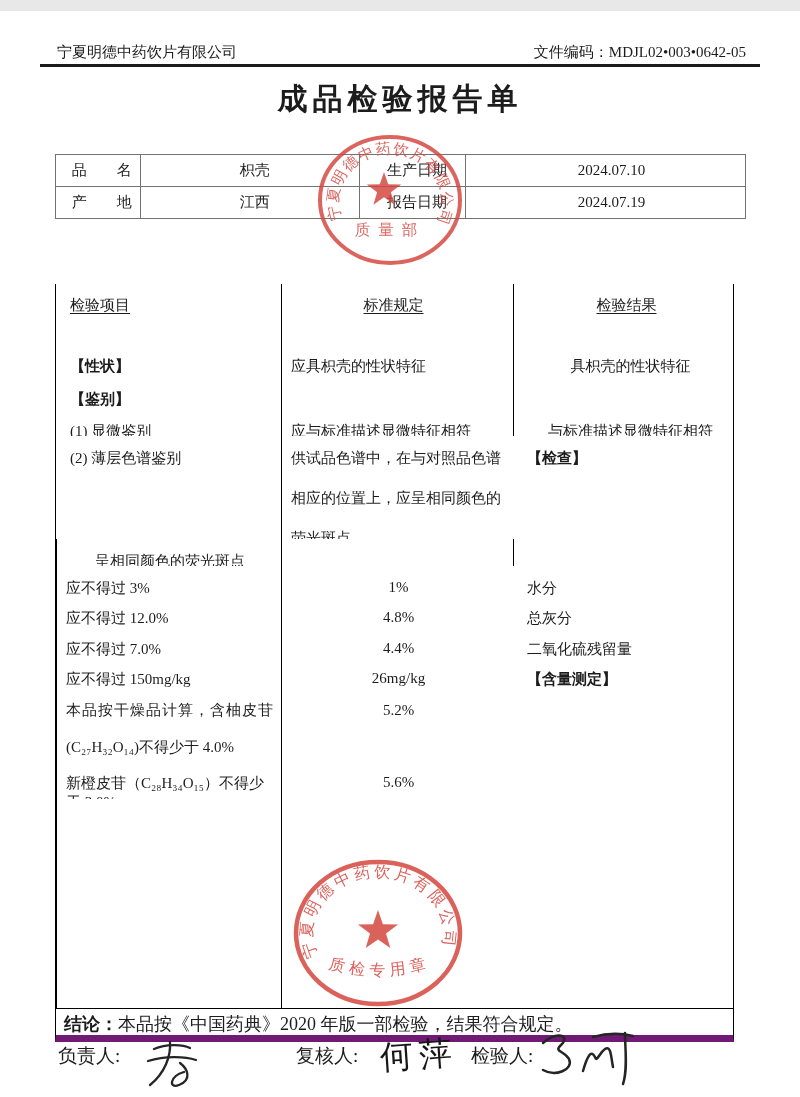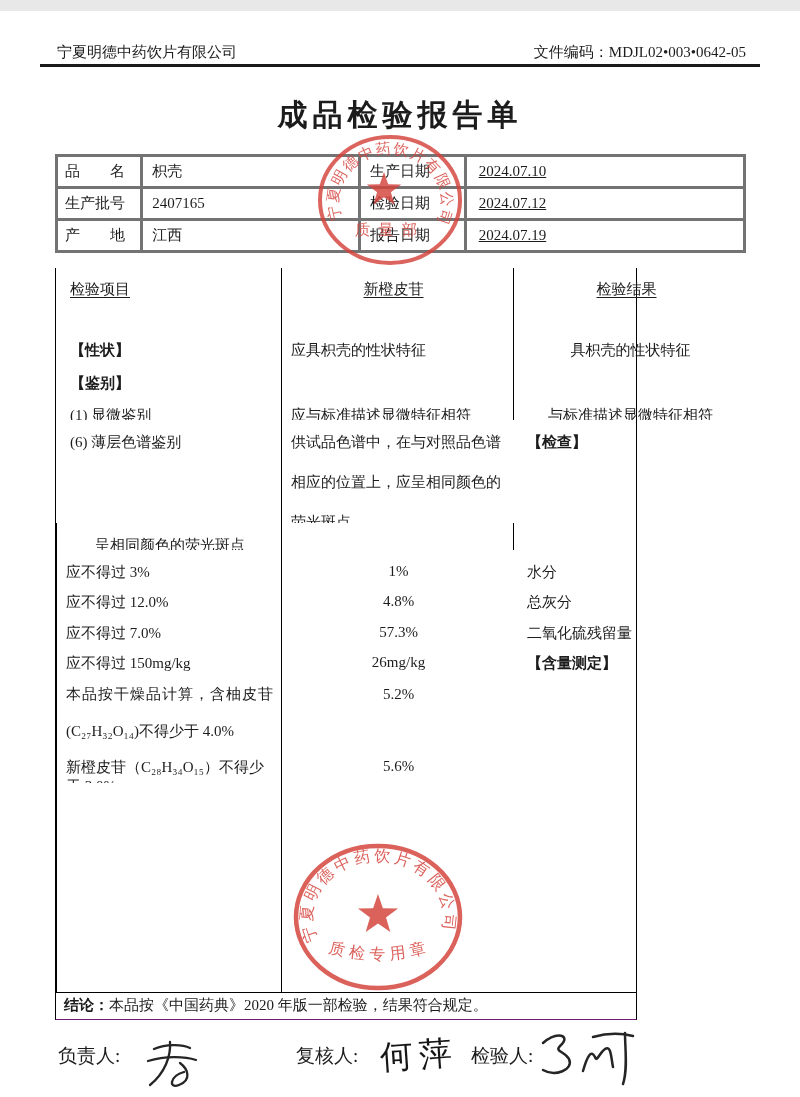--- a/index.html
+++ b/index.html
@@ -7,48 +7,48 @@
   .page {
     position:relative; width:800px; height:1097px; background:#ffffff;
     font-family:"Liberation Serif","DejaVu Serif",serif; color:#1c1c1c;
     overflow:hidden; margin:11px auto;
   }
   
   .hdr { position:absolute; top:32px; left:57px; width:689px;
          display:flex; justify-content:space-between; font-size:15px; }
   .rule { position:absolute; top:53px; left:40px; width:720px; height:3px; background:#1b1b1b; }
   
-  .title { position:absolute; top:84px; left:0; width:100%; text-align:center;
+  .title { position:absolute; top:68px; left:0; width:100%; text-align:center;
            font-size:30px; font-weight:bold; letter-spacing:5px; }
   
   table.info { position:absolute; top:143px; left:55px; width:691px;
                border-collapse:collapse; table-layout:fixed; font-size:15px; }
-  table.info td { border:3px solid #737373; height:32px; padding:0 0 0 9px; vertical-align:middle; }
+  table.info td { border:1px solid #737373; height:32px; padding:0 0 0 9px; vertical-align:middle;text-align:center; }
   table.info td.c1 { width:79px;  padding-left:7px; }
   table.info td.c2 { width:202px; }
   table.info td.c3 { width:98px;  }
-  table.info td.c4 { width:259px; padding-left:12px;text-decoration:underline; }
-  
-  .main { position:absolute; top:257px; left:55px; width:582px;
-          border:1px solid #000; border-top:none; border-bottom:1px solid #701a75; }
+  table.info td.c4 { width:259px; padding-left:12px; }
+  
+  .main { position:absolute; top:273px; left:55px; width:679px;
+          border:1px solid #000; border-top:none; border-bottom:7px solid #701a75; }
   .bodygrid { display:grid; height:724px;
               grid-template-columns:225px 232px 232px;
               grid-template-rows:60px 33px 32px 27px 103px 27px 30px 31px 30px 32px 72px 38px 1fr; }
   .cell { font-size:15px; padding-top:13px; overflow:hidden; }
   .ci { padding-left:14px; }
   .cs { border-left:1px solid #000; padding-left:9px; padding-right:8px; }
   .cr { border-left:1px solid #000; padding-left:8px; padding-right:6px;text-align:center; }
   .hd { padding-top:12px; }
   .hd span { text-decoration:underline; text-underline-offset:3px; }
   .hd.cs, .hd.cr { text-align:center; padding-left:0; }
   .bold { font-weight:bold; }
   .lh40 { line-height:40px; margin-top:-11px; }
   .lh37 { line-height:37px; margin-top:-10px; text-align:justify; }
   
-  .concl { border-top:1px solid #000; height:27px; font-size:15px;
+  .concl { border-top:1px solid #000; height:27px; font-size:18px;
            padding:3px 6px 0 8px; white-space:nowrap; }
   
   .sig-label { position:absolute; font-size:19px; }
   .sig-name  { position:absolute; font-size:33px; color:#161616;
                transform:rotate(-4deg); letter-spacing:6px; }
   svg.scribble { position:absolute; }
   
   .stamp { position:absolute; pointer-events:none; }
   .stamp text { font-family:"Liberation Serif","DejaVu Serif",serif; }
 </style>
@@ -67,73 +67,67 @@
 
   <table class="info">
     <tbody>
         <tr>
       <td class="c1">品　　名</td>
       <td class="c2">枳壳</td>
       <td class="c3">生产日期</td>
       <td class="c4">2024.07.10</td>
     </tr>
     <tr>
-      <td class="c1">生产批号</td>
-      <td class="c2">2407165</td>
-      <td class="c3">检验日期</td>
-      <td class="c4">2024.07.12</td>
-    </tr>
-    <tr>
       <td class="c1">产　　地</td>
       <td class="c2">江西</td>
       <td class="c3">报告日期</td>
       <td class="c4">2024.07.19</td>
     </tr>
   </tbody>
     </table>
 
   <div class="main">
     <div class="bodygrid">
 
       <div class="cell ci hd"><span>检验项目</span></div>
-      <div class="cell cs hd"><span>新橙皮苷</span></div>
+      <div class="cell cs hd"><span>标准规定</span></div>
       <div class="cell cr hd"><span>检验结果</span></div>
 
       <div class="cell ci bold">【性状】</div>
       <div class="cell cs">应具枳壳的性状特征</div>
       <div class="cell cr">具枳壳的性状特征</div>
 
       <div class="cell ci bold">【鉴别】</div>
       <div class="cell cs"></div>
       <div class="cell cr"></div>
 
       <div class="cell ci">(1) 显微鉴别</div>
       <div class="cell cs">应与标准描述显微特征相符</div>
       <div class="cell cr">与标准描述显微特征相符</div>
 
-      <div class="cell ci">(6) 薄层色谱鉴别</div>
+      <div class="cell ci">(2) 薄层色谱鉴别</div>
       <div class="cell cs">
           <div class="lh40">供试品色谱中，在与对照品色谱相应的位置上，应呈相同颜色的荧光斑点</div>
         </div>
       <div class="cell ci bold">【检查】</div>
 
       <div class="cell cr">呈相同颜色的荧光斑点</div>
       <div class="cell cs"></div>
       <div class="cell cr"></div>
 
       <div class="cell cs">应不得过 3%</div>
       <div class="cell cr">1%</div>
 
       <div class="cell ci">水分</div>
       <div class="cell cs">应不得过 12.0%</div>
       <div class="cell cr">4.8%</div>
 
       <div class="cell ci">总灰分</div>
       <div class="cell cs">应不得过 7.0%</div>
-      <div class="cell cr">57.3%</div>
+      <div class="cell cr">4.4%</div>
 
       <div class="cell ci">二氧化硫残留量</div>
       <div class="cell cs">应不得过 150mg/kg</div>
       <div class="cell cr">26mg/kg</div>
 
       <div class="cell ci bold">【含量测定】</div>
       <div class="cell cs">
           <div class="lh37">本品按干燥品计算，含柚皮苷(C₂₇H₃₂O₁₄)不得少于 4.0%</div>
         </div>
       <div class="cell cr">5.2%</div>

